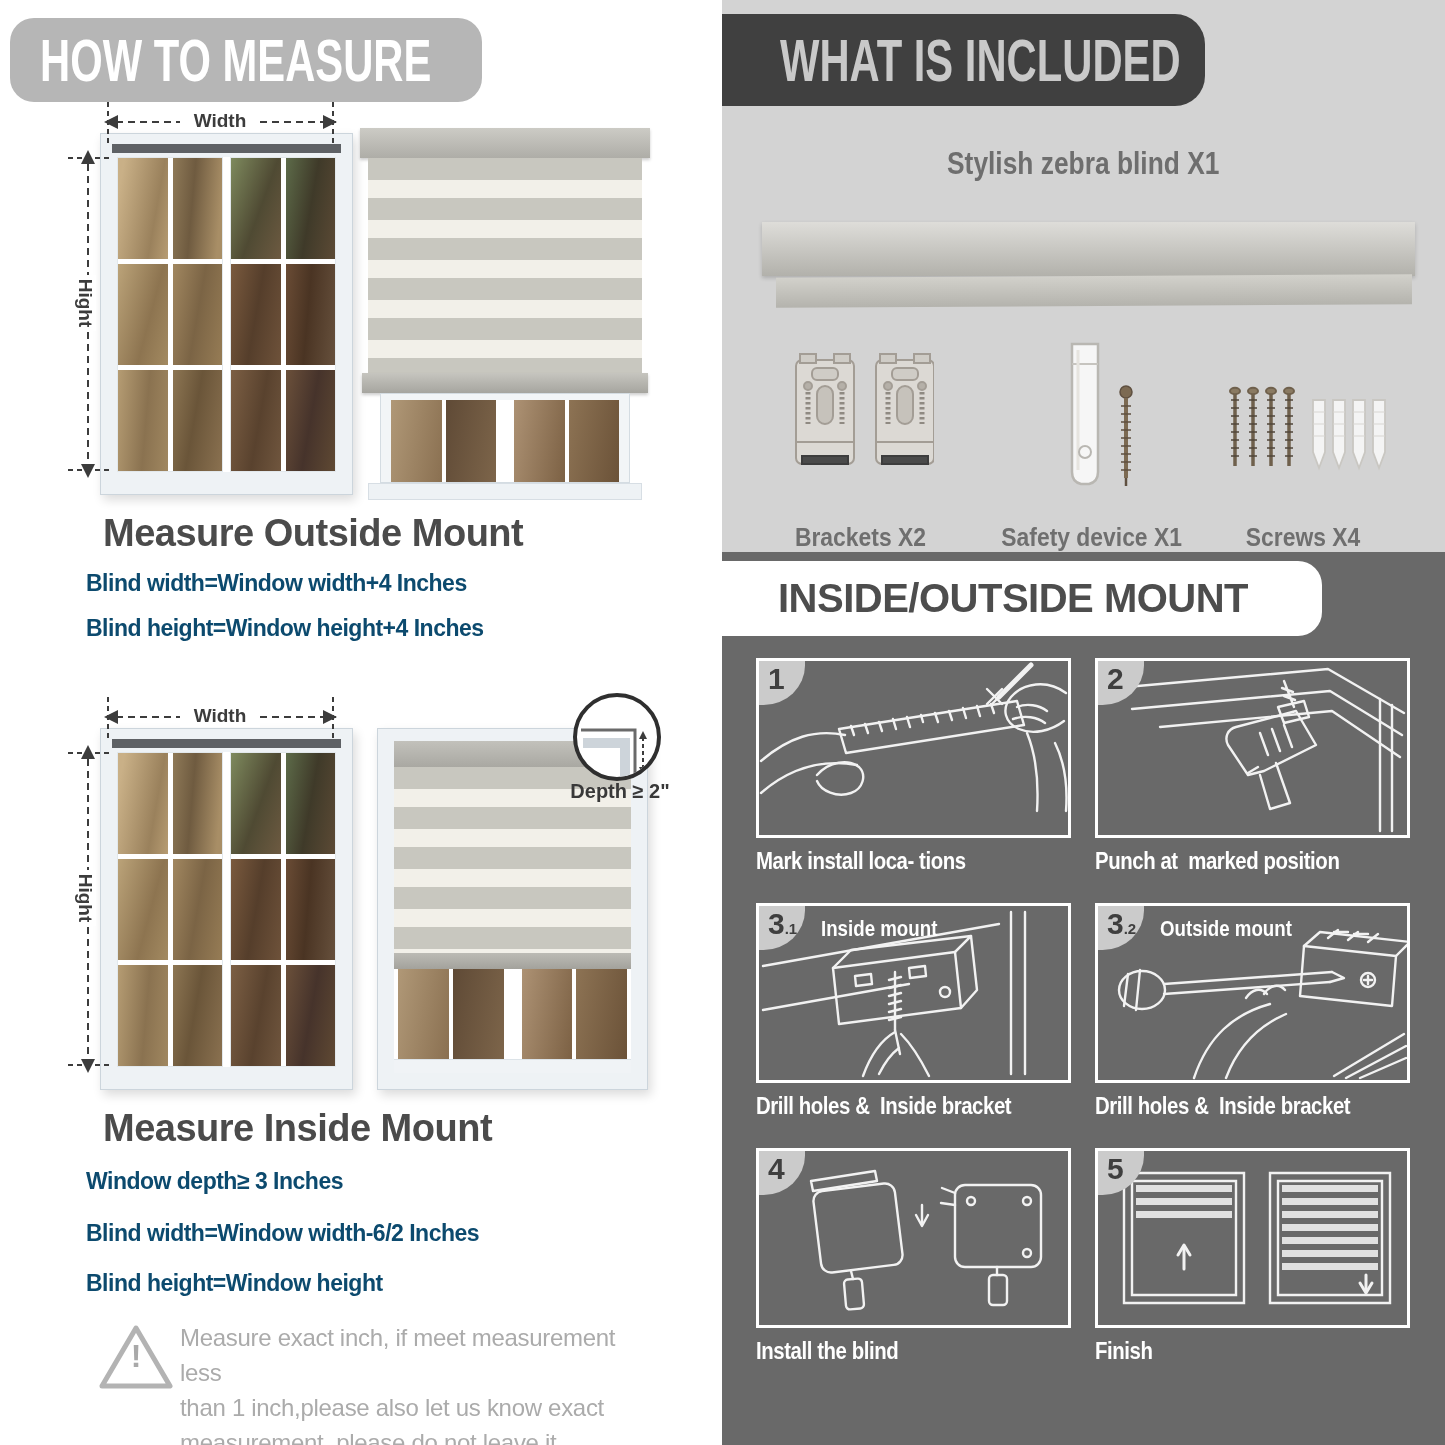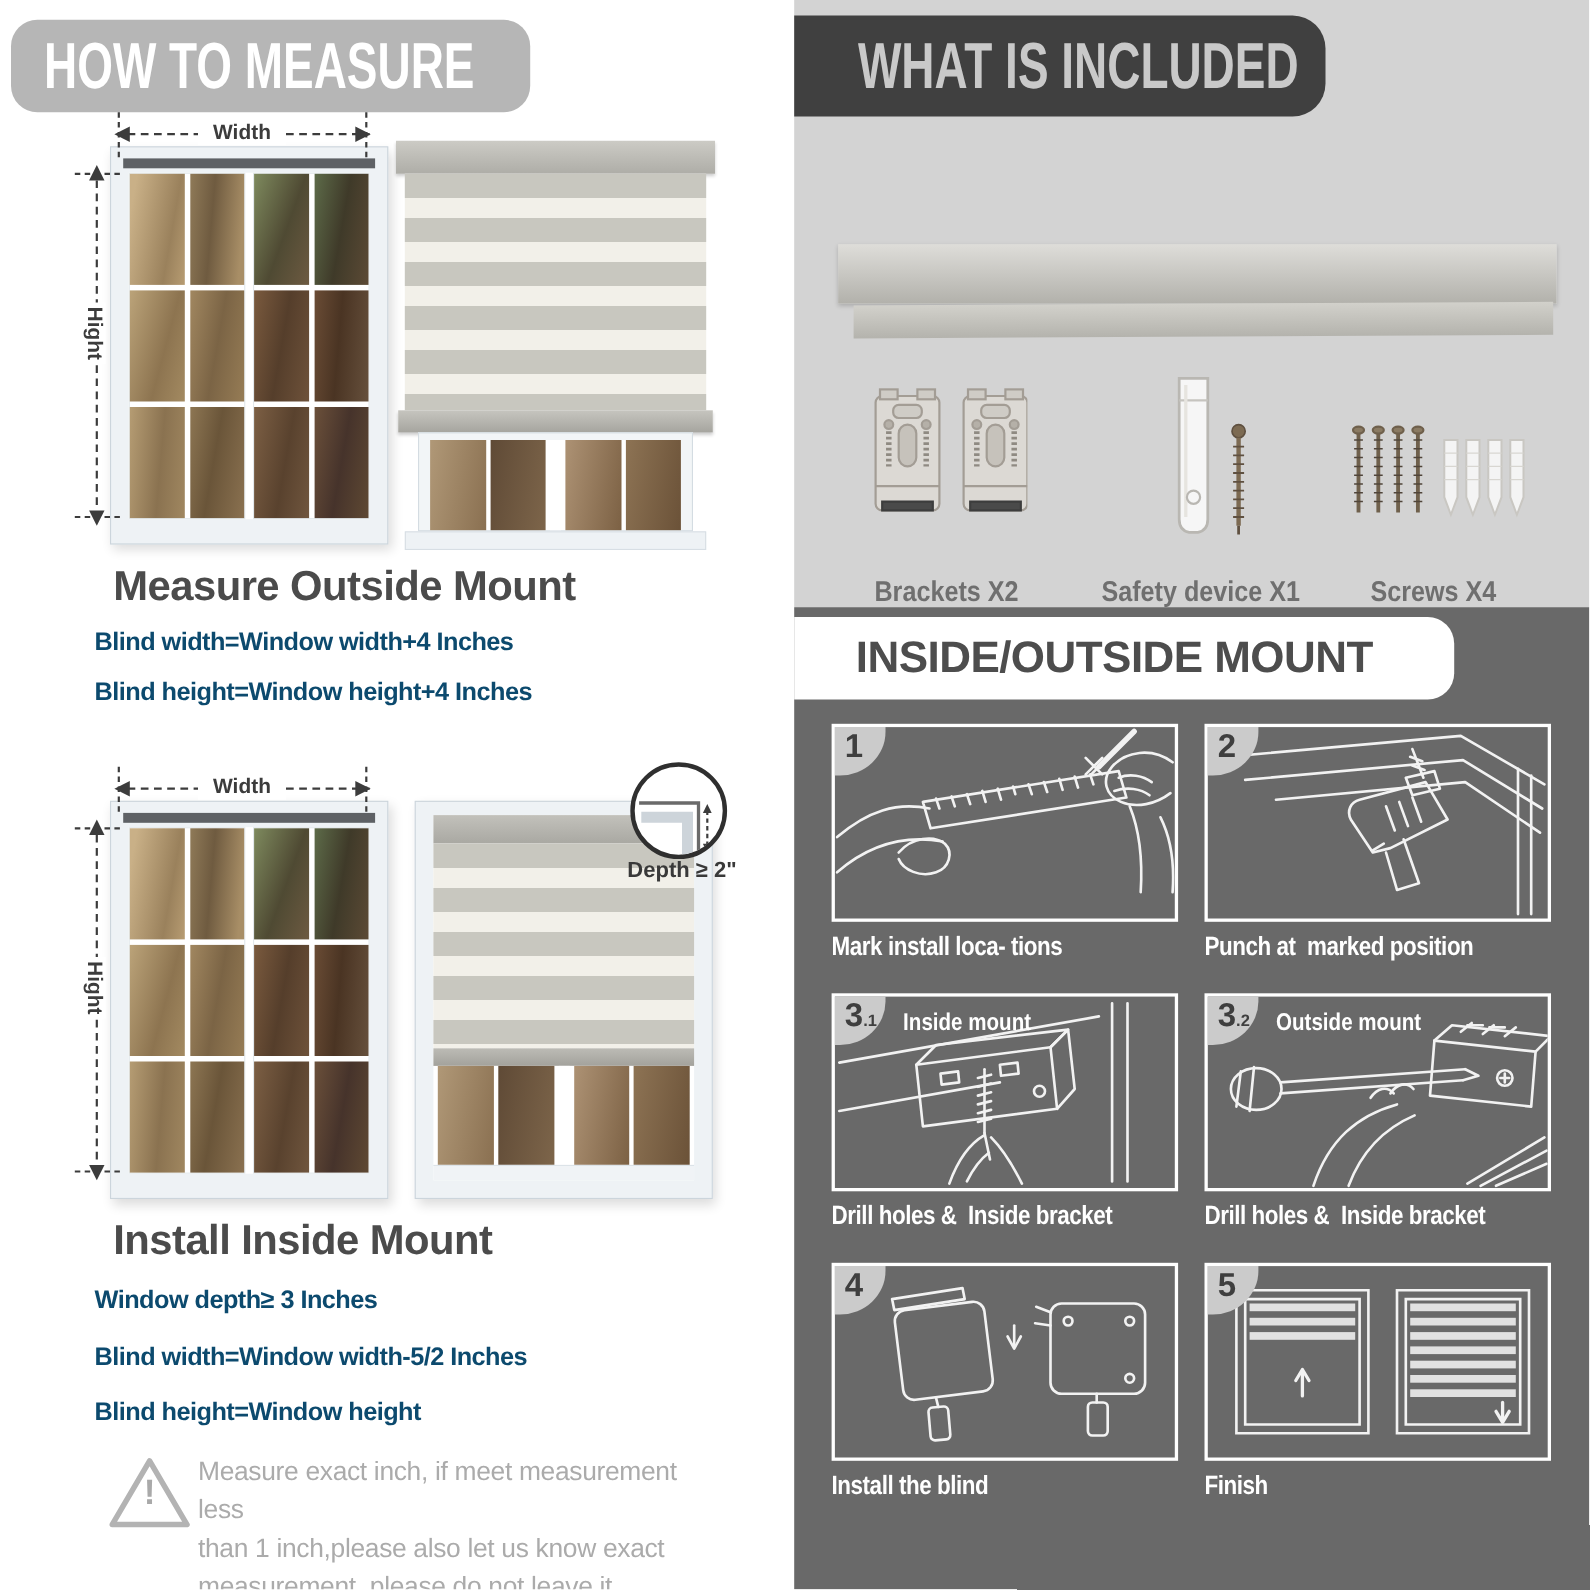--- a/index.html
+++ b/index.html
@@ -237,40 +237,43 @@
     <svg width="80" height="80" viewBox="0 0 80 80">
       <path d="M6,46 H48 V80" stroke="#cdd4da" stroke-width="10" fill="none"></path>
       <path d="M4,33 H58 V80" stroke="#6a6a6a" stroke-width="3" fill="none"></path>
       <path d="M66,40 V72" stroke="#3c3c3c" stroke-width="2" stroke-dasharray="4 3" fill="none"></path>
       <path d="M66,34 l-4,8 h8 Z" fill="#3c3c3c"></path>
       <path d="M66,78 l-4,-8 h8 Z" fill="#3c3c3c"></path>
     </svg>
   </div>
   <div class="depth-label">Depth ≥ 2"</div>
 
-  <div class="sec-title" style="top:1107px;">Install Inside Mount</div>
+  <div class="sec-title" style="top:1107px;">Measure Inside Mount</div>
   <div class="sec-line" style="top:1168px;">Window depth≥ 3 Inches</div>
-  <div class="sec-line" style="top:1220px;">Blind width=Window width-5/2 Inches</div>
+  <div class="sec-line" style="top:1220px;">Blind width=Window width-6/2 Inches</div>
   <div class="sec-line" style="top:1270px;">Blind height=Window height</div>
 
   <svg class="warn-tri" width="76" height="70" viewBox="0 0 76 70">
     <path d="M38,6 L72,64 L4,64 Z" stroke="#b3b3b3" stroke-width="5" fill="none" stroke-linejoin="round"></path>
   </svg>
   <div class="warn-mark">!</div>
   <div class="warn-text">
     <div>Measure exact inch, if meet measurement less</div>
     <div>than 1 inch,please also let us know exact</div>
     <div>measurement, please do not leave it</div>
   </div>
 
   <div class="panel-light">
     <div class="banner-included">
       <span>WHAT IS INCLUDED</span>
     </div>
 
+    <div class="product-title">
+      <span>Stylish zebra blind X1</span>
+    </div>
 
     <div class="headrail">
       <div class="hr-top"></div>
       <div class="hr-bottom"></div>
     </div>
 
     <div class="item-group" style="left:66px;top:352px;">
       <svg width="146" height="134" viewBox="0 0 146 134">
         <g stroke="#a39d95" stroke-width="2" fill="#dcd9d4">
           <rect x="8" y="8" width="58" height="104" rx="6"></rect>

